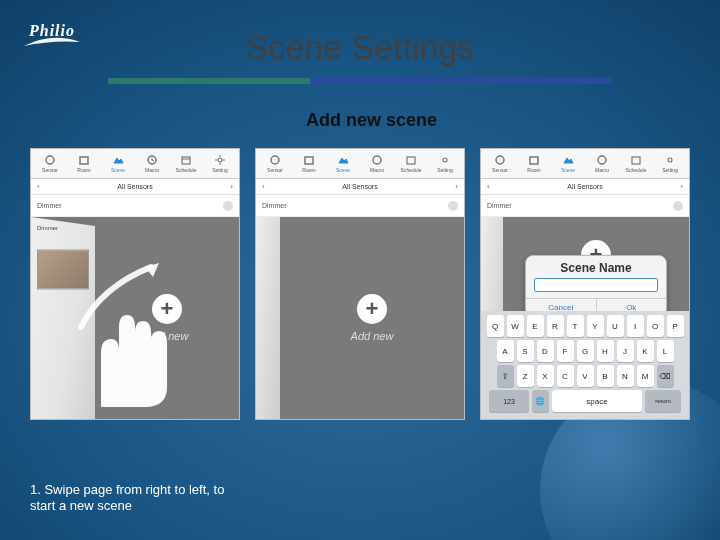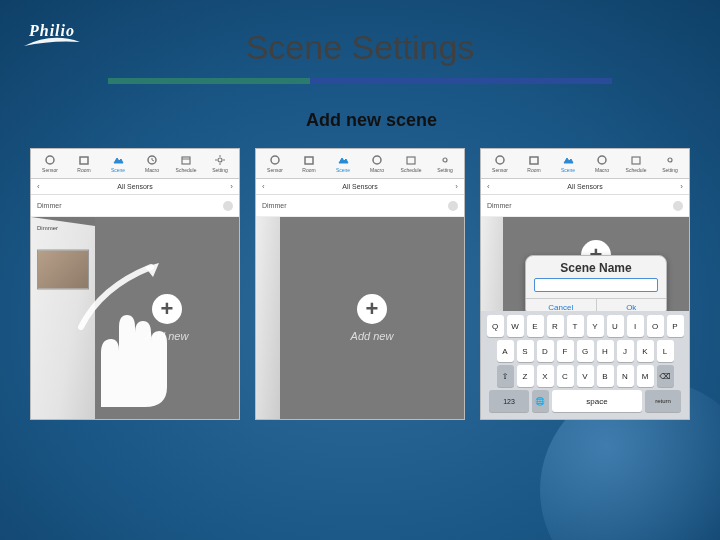--- a/index.html
+++ b/index.html
@@ -339,13 +339,14 @@
           <div class="key space">space</div>
           <div class="key gray ret">return</div>
         </div>
       </div>
     </div>
   </div>
 
 </div>
 
 <div class="captions">
+  <div class="cap">1. Swipe page from right to left, to start a new scene</div>
 </div>
 
 </body></html>

